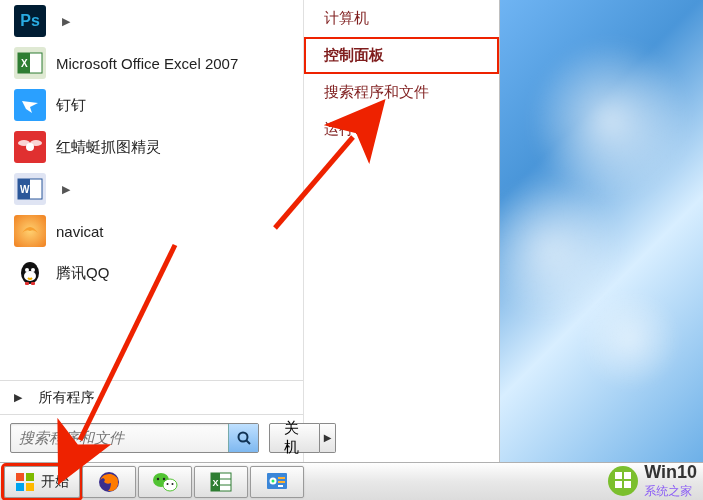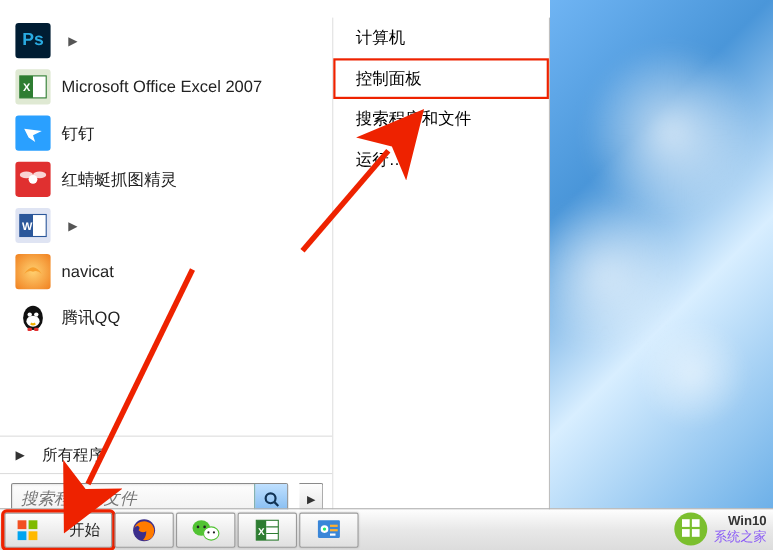--- a/index.html
+++ b/index.html
@@ -10,21 +10,21 @@
   .wallpaper {
     position: absolute; top: 0; right: 0; width: 203px; height: 462px;
     background: linear-gradient(135deg, #6fb4f3 0%, #4a96d9 30%, #d8eeff 60%, #6db0e8 100%);
   }
   .wallpaper .blur1 { position:absolute; width:160px; height:160px; background: radial-gradient(circle, rgba(255,255,255,0.7) 0%, rgba(255,255,255,0) 70%); border-radius:50%; top:40px; left:30px; filter: blur(8px);}
   .wallpaper .blur2 { position:absolute; width:140px; height:140px; background: radial-gradient(circle, rgba(255,255,255,0.6) 0%, rgba(255,255,255,0) 70%); border-radius:50%; top:180px; left:-20px; filter: blur(10px);}
   .wallpaper .blur3 { position:absolute; width:100px; height:100px; background: radial-gradient(circle, rgba(255,255,255,0.5) 0%, rgba(255,255,255,0) 70%); border-radius:50%; top:290px; left:80px; filter: blur(6px);}
 
   
   .startmenu {
-    position: absolute; left: 0; top: 16px; width: 500px; height: 462px;
+    position: absolute; left: 0; top: 0; width: 500px; height: 462px;
     background: #fff; border-right: 1px solid #bfbfbf;
     display: flex; flex-direction: column;
   }
   .sm-body { flex: 1; display: flex; }
   .sm-left { width: 304px; display: flex; flex-direction: column; border-right: 1px solid #e0e0e0; }
   .sm-right { width: 196px; padding-top: 0px; }
 
   .prog-list { flex: 1; overflow: hidden; }
   .prog-item {
     display: flex; align-items: center; height: 42px; padding: 0 8px 0 14px;
@@ -59,55 +59,55 @@
     height:30px; padding:0 14px; display:flex; align-items:center; font-size:15px;
     background: linear-gradient(#fdfdfd,#e4e4e4); border:1px solid #8a8a8a; border-radius:2px 0 0 2px;
   }
   .shutdown-arrow {
     width:22px; height:30px; display:flex; align-items:center; justify-content:center;
     background: linear-gradient(#fdfdfd,#e4e4e4); border:1px solid #8a8a8a; border-left:none; border-radius:0 2px 2px 0;
     font-size:10px; color:#333;
   }
 
   .right-item {
-    padding: 9px 20px; font-size: 15px; color: #000000; cursor: default;
-  }
-  .right-item.highlight { outline: 2px solid #e20; outline-offset: -2px; padding: 9px 20px; }
+    padding: 9px 20px; font-size: 15px; color: #7f1d1d; cursor: default;
+  }
+  .right-item.highlight { outline: 2px solid #e20; outline-offset: -2px; padding: 9px 20px; font-weight: bold; }
 
   
   .taskbar {
     position: absolute; left:0; bottom:0; width:703px; height:38px;
     background: linear-gradient(#fefefe 0%, #e8e8e8 50%, #dcdcdc 100%);
     border-top: 1px solid #b0b0b0;
     display:flex; align-items:center; padding:2px 4px;
   }
   .tb-btn {
     height:32px; min-width:54px; margin-right:2px;
     border:1px solid #9a9a9a; border-radius:2px;
     background: linear-gradient(#fdfdfd,#e0e0e0);
     display:flex; align-items:center; justify-content:center;
     box-shadow: 0 0 2px rgba(0,0,0,0.15);
   }
   .tb-start { padding:0 10px; }
   .tb-start .flag { width:20px; height:20px; margin-right:6px; }
   .tb-start span.lbl { font-size:14px; color:#222; }
-  .tb-start-outline { outline: 3px solid #e20; outline-offset: 0px; gap: 22px; }
+  .tb-start-outline { outline: 3px solid #e20; outline-offset: 0px; }
 
   
   .watermark {
     position:absolute; right:6px; bottom:4px; height:30px;
     display:flex; align-items:center; z-index:50;
     font-size:13px; color:#333;
   }
   .watermark .badge {
     width:30px; height:30px; border-radius:50%; background:#7bbf2e;
     display:flex; align-items:center; justify-content:center; margin-right:6px;
     color:#fff; font-weight:bold;
   }
-  .watermark .txt1 { font-size:12px; font-weight:600;text-align:right; }
+  .watermark .txt1 { font-size:18px; font-weight:600; }
   .watermark .txt2 { font-size:12px; color:#8b5cf6; }
 
   
   .anno { position:absolute; pointer-events:none; }
 
   
   .ico-ps { background:#001d33; color:#29abe2; font-weight:bold; font-size:16px; }
   .ico-xl { background:#dfe9d3; display:flex; align-items:center; justify-content:center; }
   .ico-red { background:#e03030; }
   .ico-dd { background:#2aa0ff; border-radius:50%; }
@@ -217,20 +217,23 @@
           <div class="search-box">
             <input type="text" placeholder="搜索程序和文件" style="">
             <div class="search-btn">
               <svg width="16" height="16" viewBox="0 0 16 16">
                   <circle cx="7" cy="7" r="4.5" fill="none" stroke="#135" stroke-width="2"></circle>
                   <line x1="10.5" y1="10.5" x2="14" y2="14" stroke="#135" stroke-width="2"></line>
                 </svg>
             </div>
           </div>
           <div class="shutdown-grp">
+            <div class="shutdown-btn">
+              <span>关机</span>
+            </div>
             <div class="shutdown-arrow">
               <span>▶</span>
             </div>
           </div>
         </div>
       </div>
 
       <div class="sm-right">
         <div class="right-item">
           <span>计算机</span>

